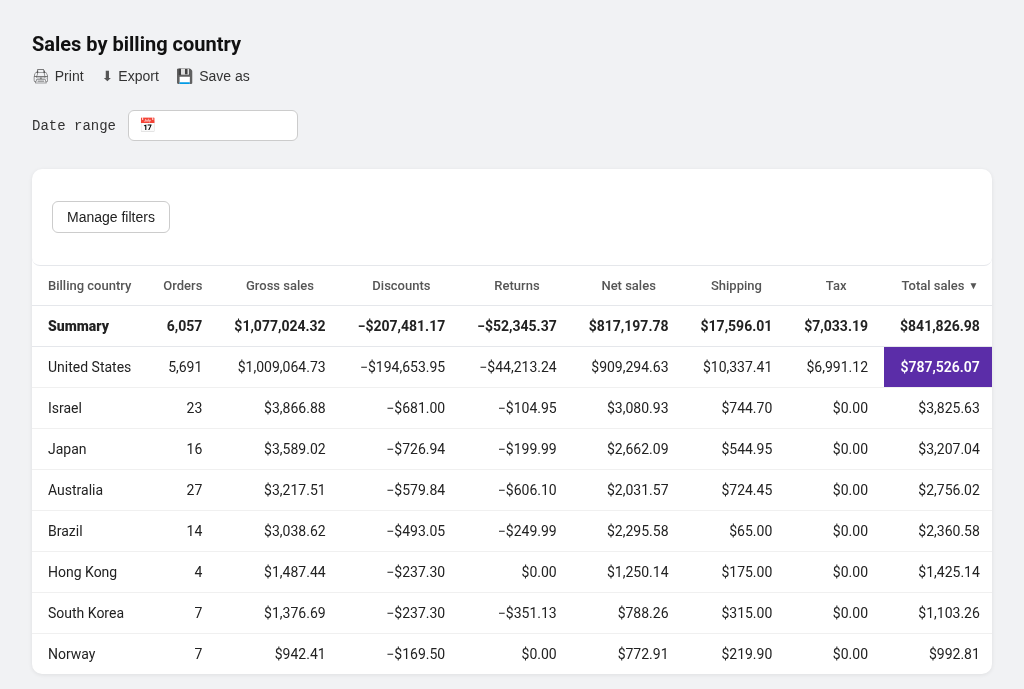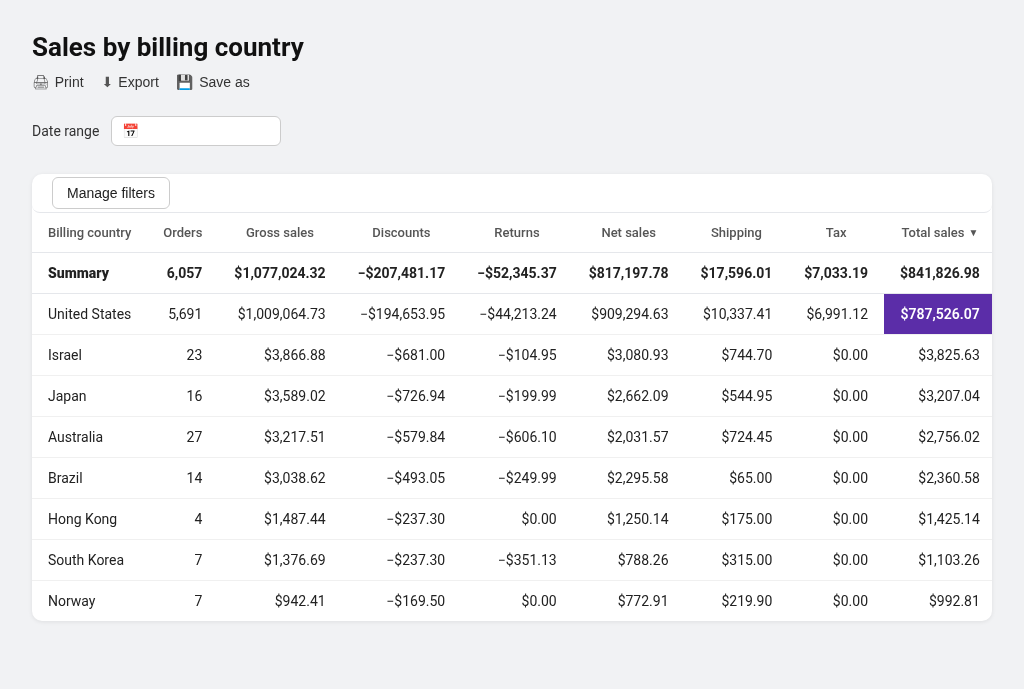--- a/index.html
+++ b/index.html
@@ -8,21 +8,21 @@
       background: #f1f2f4;
       min-height: 100vh;
       padding: 32px;
       font-size: 14px;
       color: #1a1a2e;
     }
     .page-container {
       max-width: 960px;
     }
     .page-title {
-      font-size: 26px;
+      font-size: 20px;
       font-weight: 700;
       color: #111;
       margin-bottom: 10px;
     }
     .toolbar {
       display: flex;
       gap: 18px;
       margin-bottom: 24px;
       align-items: center;
     }
@@ -39,20 +39,21 @@
     }
     .toolbar-icon {
       font-size: 14px;
       color: #555;
     }
     .date-range-row {
       display: flex;
       align-items: center;
       gap: 12px;
       margin-bottom: 28px;
+      font-family: Liberation Mono, monospace;
     }
     .date-range-label {
       font-size: 14px;
       color: #333;
       white-space: nowrap;
     }
     .date-range-input {
       display: flex;
       align-items: center;
       gap: 8px;
@@ -70,21 +71,21 @@
     .table-card {
       background: #fff;
       border-radius: 10px;
       box-shadow: 0 1px 4px rgba(0,0,0,0.08);
       overflow: hidden;
     }
     .table-header-bar {
       display: flex;
       justify-content: space-between;
       align-items: center;
-      padding: 3px 20px;
+      padding: 32px 20px;
       border-bottom: 1px solid #e5e7eb;
       border-radius: 8px;
     }
     .manage-filters-btn {
       border: 1px solid #ccc;
       border-radius: 6px;
       background: #fff;
       padding: 7px 14px;
       font-size: 14px;
       cursor: pointer;

